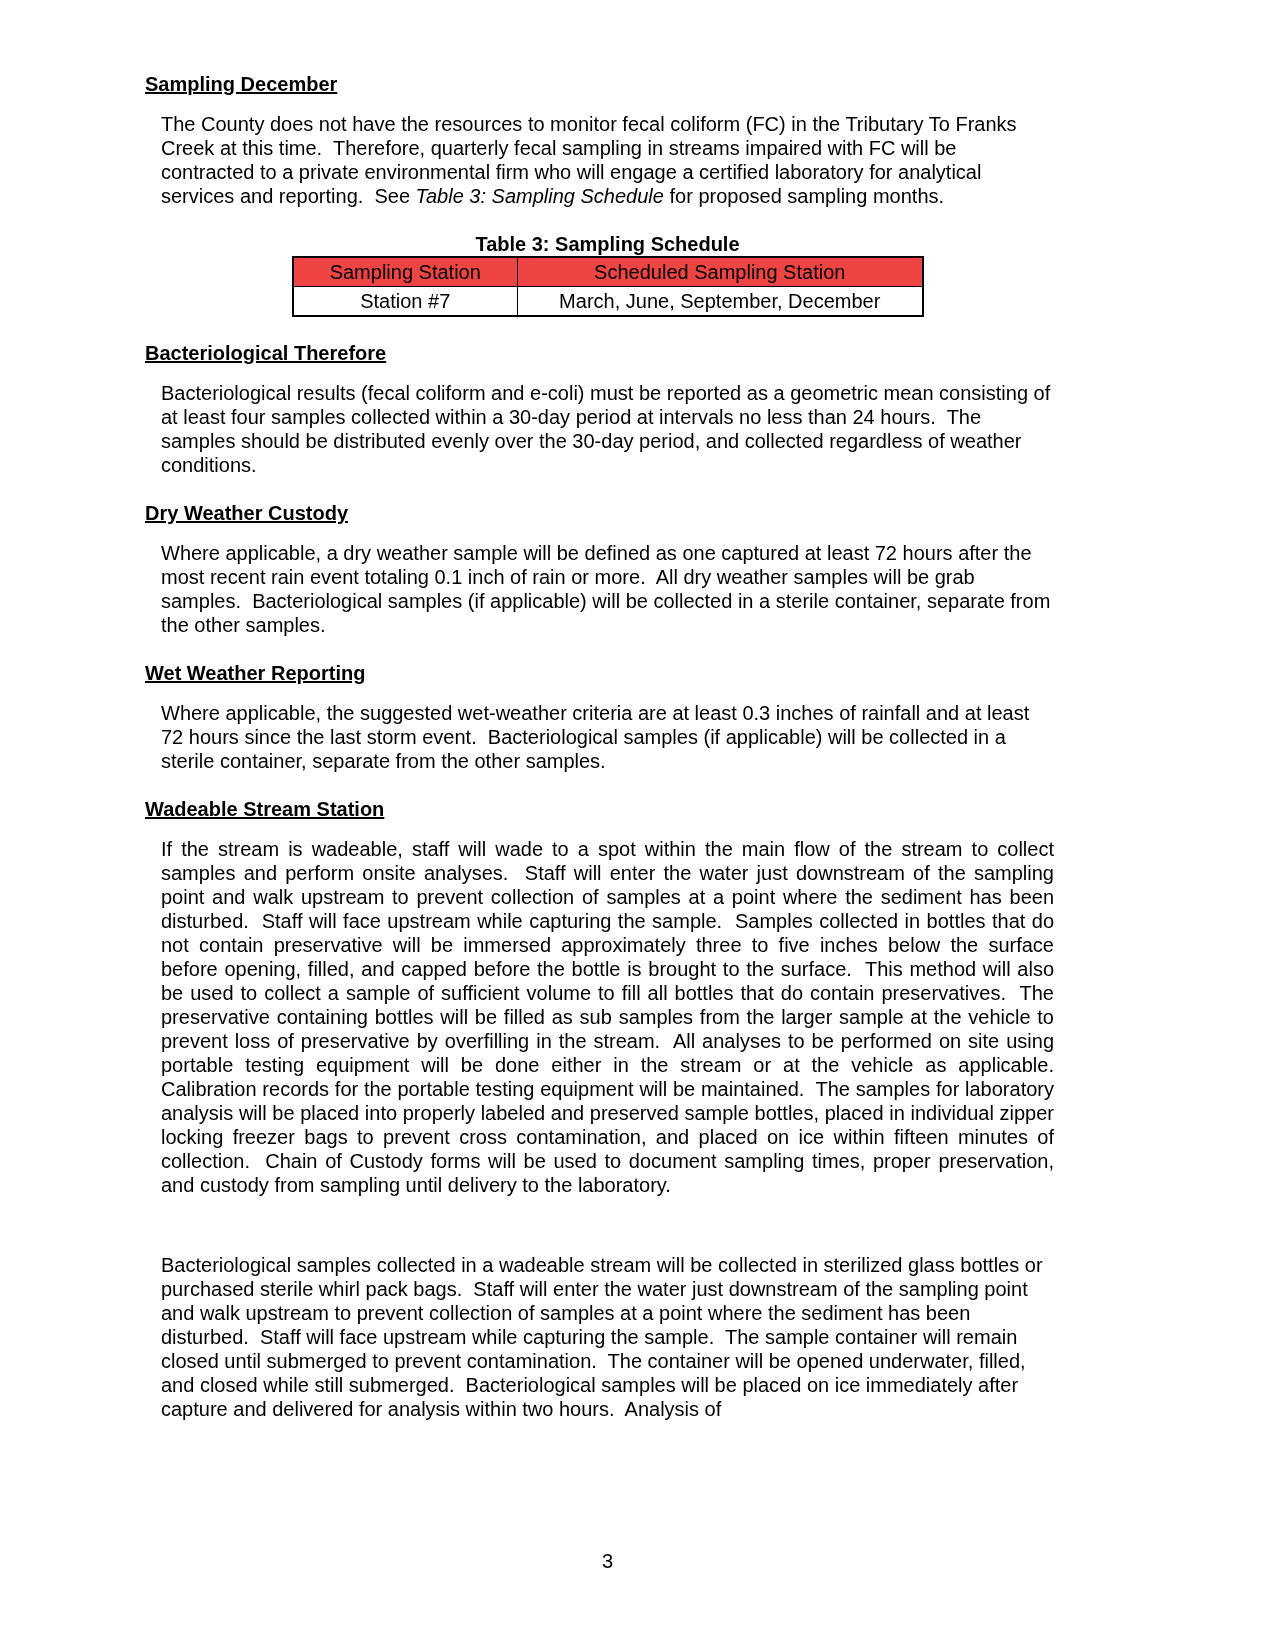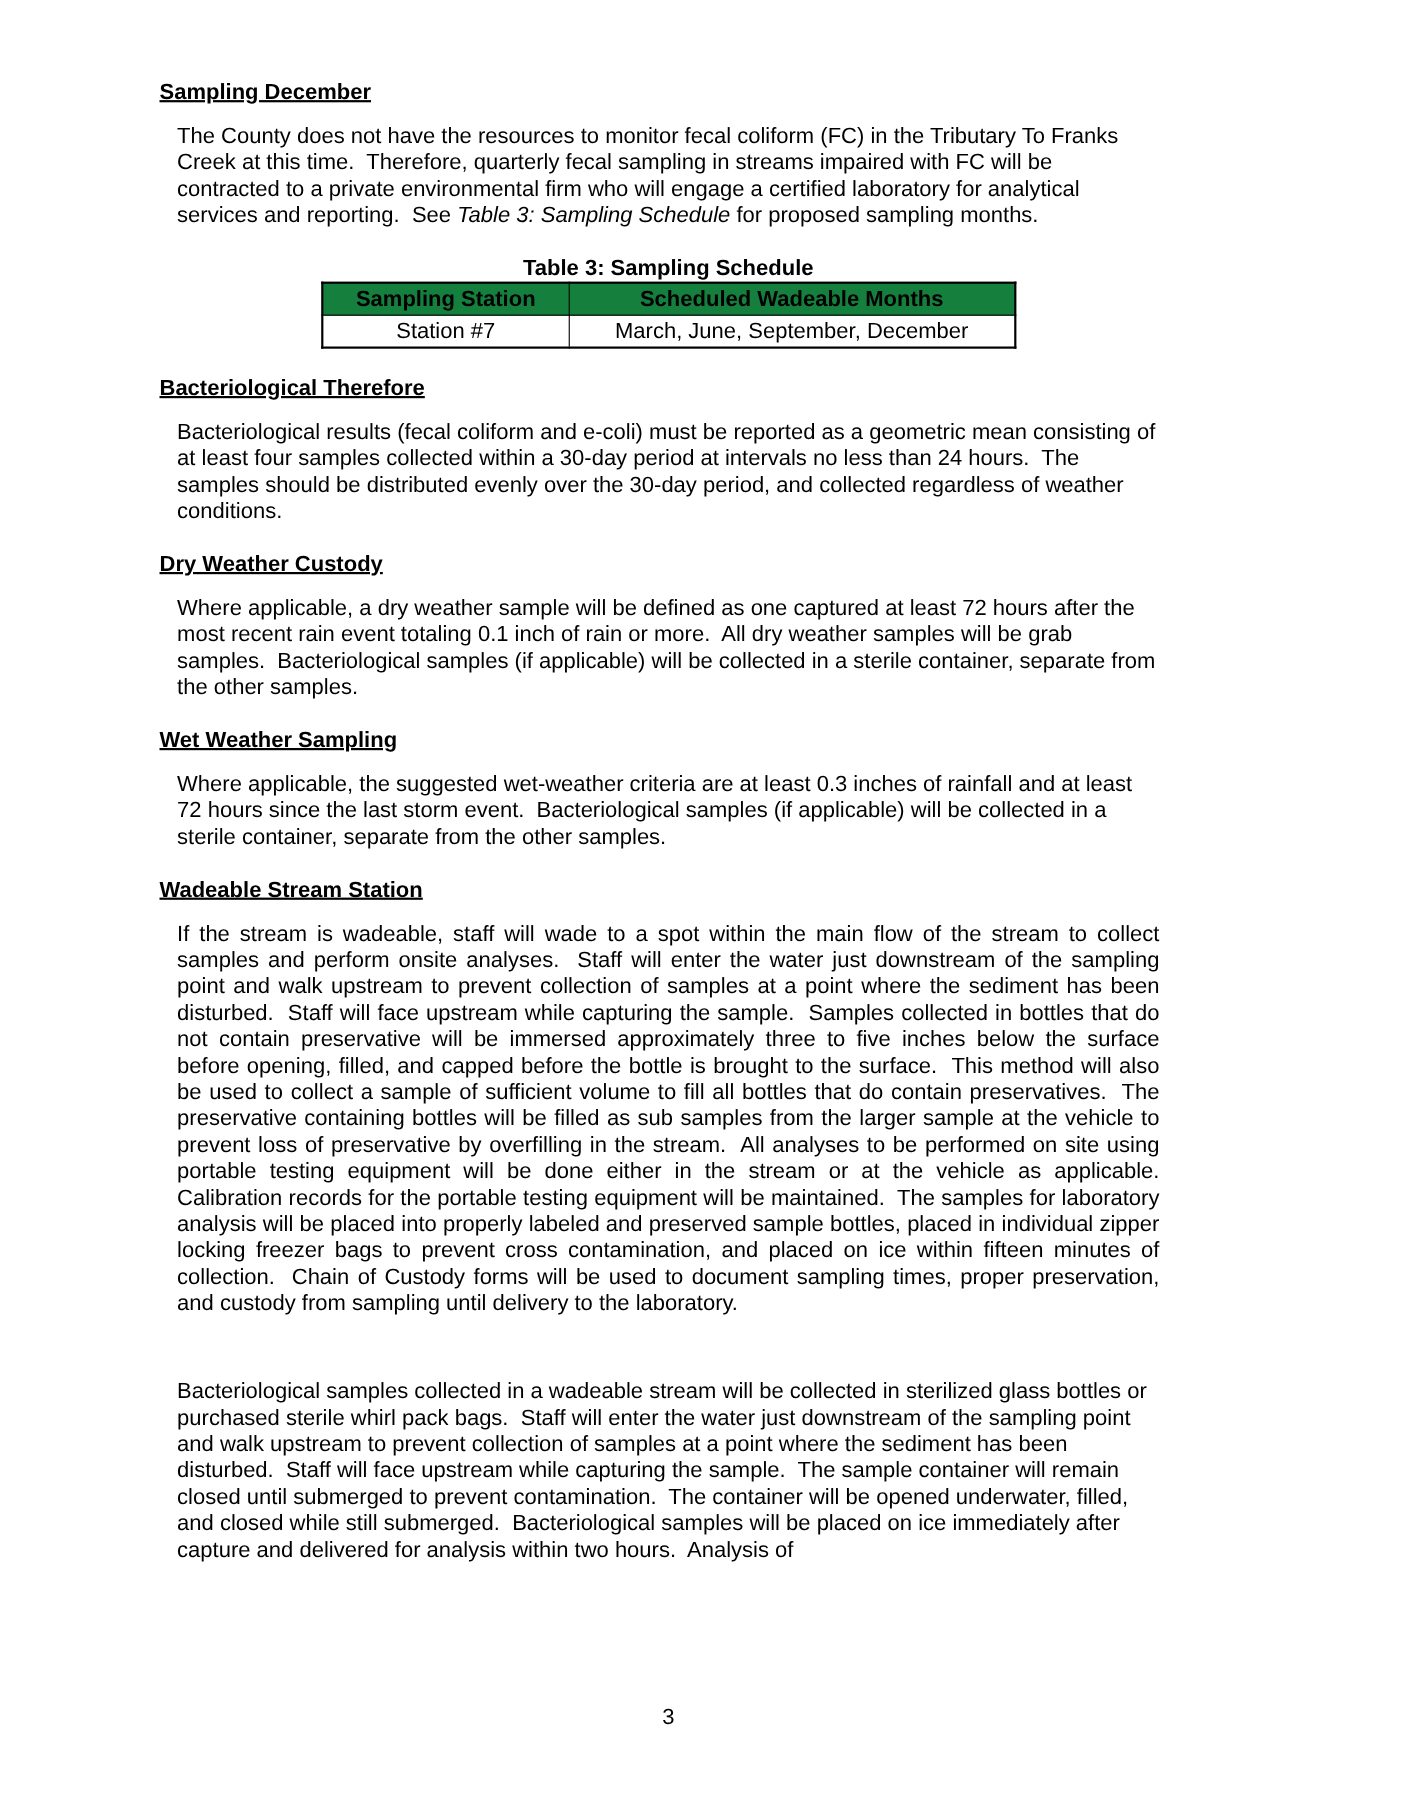--- a/index.html
+++ b/index.html
@@ -56,22 +56,22 @@
   }
   table.sampling-table th,
   table.sampling-table td {
     border: 1px solid #000000;
     text-align: center;
     padding: 1px 6px;
     font-size: 20px;
     line-height: 26px;
   }
   table.sampling-table th {
-    background: #15803d;
-    font-weight: bold;
+    background: #ef4444;
+    font-weight: normal;
   }
   table.sampling-table col.col-station { width: 225px; }
   table.sampling-table col.col-months  { width: 405px; }
   table.sampling-table {
     border: 2px solid #000000;
   }
   .page-number {
     position: absolute;
     left: 145px;
     width: 925px;
@@ -93,21 +93,21 @@
   <div class="table-block">
     <div class="table-title">Table 3: Sampling Schedule</div>
     <table class="sampling-table">
       <colgroup>
         <col class="col-station">
         <col class="col-months">
       </colgroup>
       <thead>
         <tr>
           <th>Sampling Station</th>
-          <th>Scheduled Wadeable Months</th>
+          <th>Scheduled Sampling Station</th>
         </tr>
       </thead>
       <tbody>
         <tr>
           <td>Station #7</td>
           <td>March, June, September, December</td>
         </tr>
       </tbody>
     </table>
   </div>
@@ -116,21 +116,21 @@
     <h2 class="heading">Bacteriological Therefore</h2>
     <p class="para">Bacteriological results (fecal coliform and e-coli) must be reported as a geometric mean consisting of at least four samples collected within a 30-day period at intervals no less than 24 hours.  The samples should be distributed evenly over the 30-day period, and collected regardless of weather conditions.</p>
   </div>
 
   <div class="section">
     <h2 class="heading">Dry Weather Custody</h2>
     <p class="para">Where applicable, a dry weather sample will be defined as one captured at least 72 hours after the most recent rain event totaling 0.1 inch of rain or more.  All dry weather samples will be grab samples.  Bacteriological samples (if applicable) will be collected in a sterile container, separate from the other samples.</p>
   </div>
 
   <div class="section">
-    <h2 class="heading">Wet Weather Sampling</h2>
+    <h2 class="heading">Wet Weather Reporting</h2>
     <p class="para">Where applicable, the suggested wet-weather criteria are at least 0.3 inches of rainfall and at least 72 hours since the last storm event.  Bacteriological samples (if applicable) will be collected in a sterile container, separate from the other samples.</p>
   </div>
 
   <div class="section">
     <h2 class="heading">Wadeable Stream Station</h2>
     <p class="para justify">If the stream is wadeable, staff will wade to a spot within the main flow of the stream to collect samples and perform onsite analyses.  Staff will enter the water just downstream of the sampling point and walk upstream to prevent collection of samples at a point where the sediment has been disturbed.  Staff will face upstream while capturing the sample.  Samples collected in bottles that do not contain preservative will be immersed approximately three to five inches below the surface before opening, filled, and capped before the bottle is brought to the surface.  This method will also be used to collect a sample of sufficient volume to fill all bottles that do contain preservatives.  The preservative containing bottles will be filled as sub samples from the larger sample at the vehicle to prevent loss of preservative by overfilling in the stream.  All analyses to be performed on site using portable testing equipment will be done either in the stream or at the vehicle as applicable.  Calibration records for the portable testing equipment will be maintained.  The samples for laboratory analysis will be placed into properly labeled and preserved sample bottles, placed in individual zipper locking freezer bags to prevent cross contamination, and placed on ice within fifteen minutes of collection.  Chain of Custody forms will be used to document sampling times, proper preservation, and custody from sampling until delivery to the laboratory.</p>
     <div class="para-gap"></div>
     <p class="para">Bacteriological samples collected in a wadeable stream will be collected in sterilized glass bottles or purchased sterile whirl pack bags.  Staff will enter the water just downstream of the sampling point and walk upstream to prevent collection of samples at a point where the sediment has been disturbed.  Staff will face upstream while capturing the sample.  The sample container will remain closed until submerged to prevent contamination.  The container will be opened underwater, filled, and closed while still submerged.  Bacteriological samples will be placed on ice immediately after capture and delivered for analysis within two hours.  Analysis of</p>
   </div>
 

